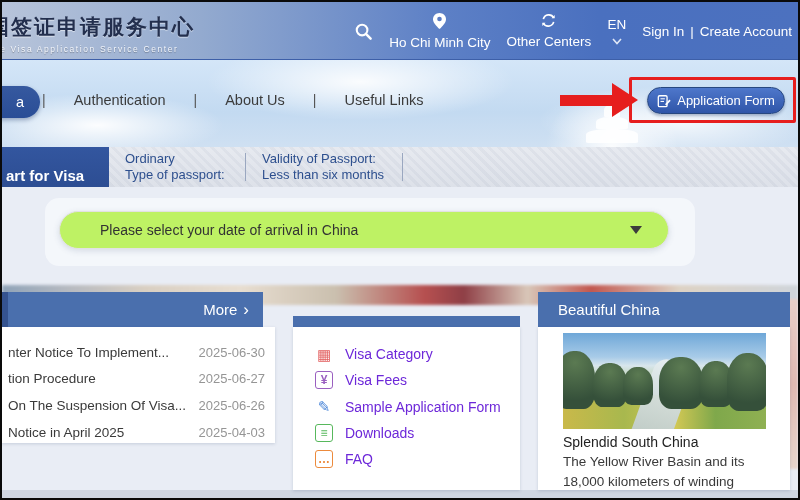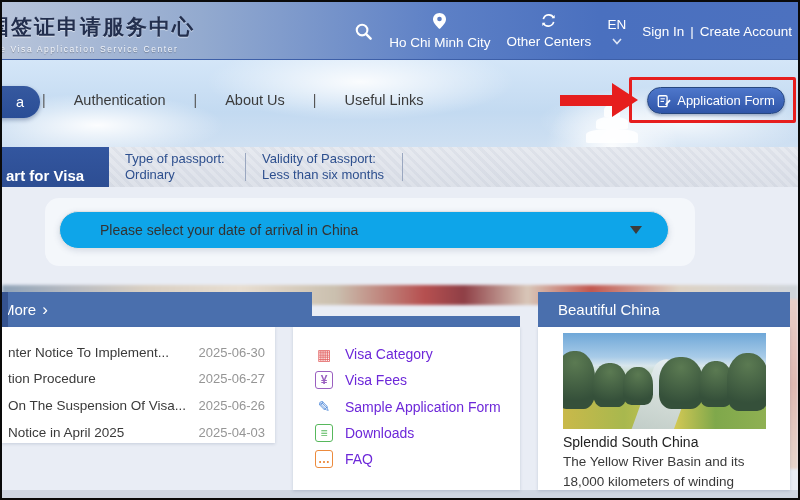--- a/index.html
+++ b/index.html
@@ -74,34 +74,34 @@
   .photo-strip { position:absolute; left:0; top:98px; width:796px; height:20px;
     background:linear-gradient(90deg,#8fa3b8 0%,#b5b9c0 8%,#d9cfc2 18%,#e7ddd0 30%,#cabfae 42%,#b65050 53%,#8f3f46 58%,#d8c6b8 66%,#c2574f 74%,#ddd2c4 85%,#cfd4da 100%);
     filter:blur(1.5px); }
   .right-sliver { position:absolute; right:0; top:112px; width:10px; height:170px;
     background:linear-gradient(180deg,#e9cfc8,#e0b9b2 50%,#e7d5cc); filter:blur(1px); }
   .bottom-strip { position:absolute; left:0; bottom:0; width:796px; height:8px; background:#cfd6e2; }
 
   .select-panel { position:absolute; left:43px; top:11px; width:650px; height:68px;
     border-radius:14px; background:rgba(252,253,255,.6); }
   .select-pill { position:absolute; left:14px; top:13px; width:610px; height:38px;
-    background:#0ea5e9; border:1px solid #e2e2e2; border-radius:19px;
+    background:#bef264; border:1px solid #e2e2e2; border-radius:19px;
     box-shadow:0 2px 6px rgba(60,80,120,.16); display:flex; align-items:center;
     padding:0 26px 0 40px; cursor:pointer; }
   .select-text { font-size:14px; color:#333; flex:1; }
   .caret-down { width:0; height:0; border-left:6px solid transparent;
     border-right:6px solid transparent; border-top:8px solid #3c3c3c; }
 
   
   .col-header { position:absolute; top:105px; height:35px; background:#4a6fad; color:#fff;
     display:flex; align-items:center; font-size:15px; }
   .card { position:absolute; top:140px; background:#fff; overflow:hidden;
     box-shadow:0 1px 3px rgba(40,60,100,.18); }
 
-  .news-header { left:0; width:310px; padding-right:14px; }
+  .news-header { left:0; width:261px; justify-content:flex-end; padding-right:14px; }
   .news-header-edge { position:absolute; left:0; top:0; width:6px; height:35px; background:#35538f; }
   .more-wrap { display:flex; align-items:center; gap:6px; cursor:pointer; }
   .more-chevron { font-size:17px; line-height:1; margin-top:-1px; }
   .news-card { left:0; width:273px; height:116px; padding-top:12px; }
   .news-row { display:flex; align-items:center; justify-content:space-between;
     height:26.6px; padding:0 10px 0 6px; cursor:pointer; }
   .news-title { font-size:13.5px; color:#3a3a3a; white-space:nowrap; overflow:hidden; }
   .news-date { font-size:13px; color:#959595; flex-shrink:0; margin-left:6px; }
 
   .visa-header { left:291px; width:227px; padding-left:20px;margin-top:24px; }
@@ -211,22 +211,22 @@
     <div class="red-rect"></div>
     <div class="red-arrow-shaft"></div>
     <div class="red-arrow-head"></div>
   </div>
 
   <div class="criteria">
     <div class="criteria-tab">
       <span>art for Visa</span>
     </div>
     <div class="criteria-field">
+      <div>Ordinary</div>
       <div>Type of passport:</div>
-      <div>Ordinary</div>
     </div>
     <div class="criteria-sep"></div>
     <div class="criteria-field wide">
       <div>Validity of Passport:</div>
       <div>Less than six months</div>
     </div>
     <div class="criteria-sep"></div>
   </div>
 
   <div class="content">

